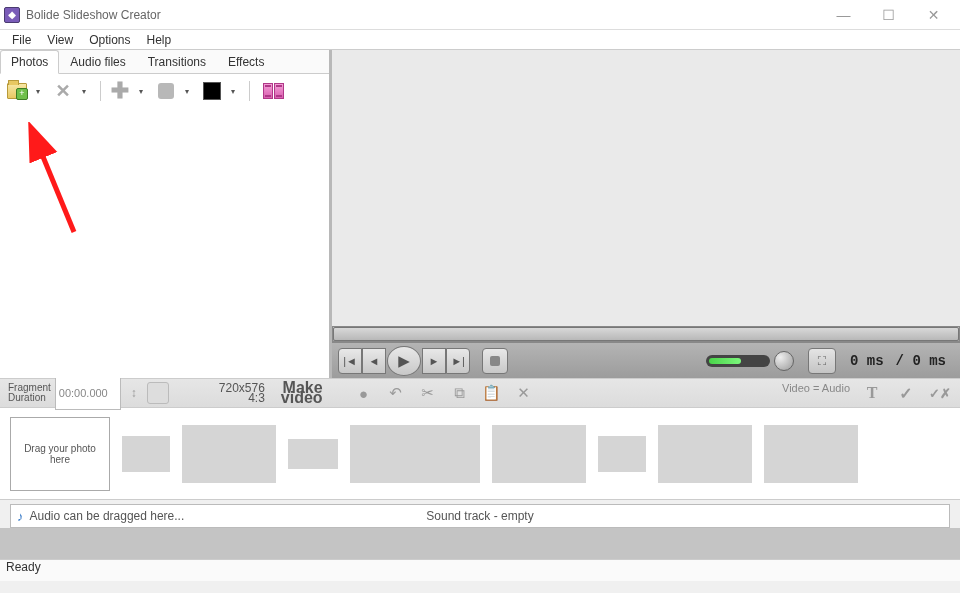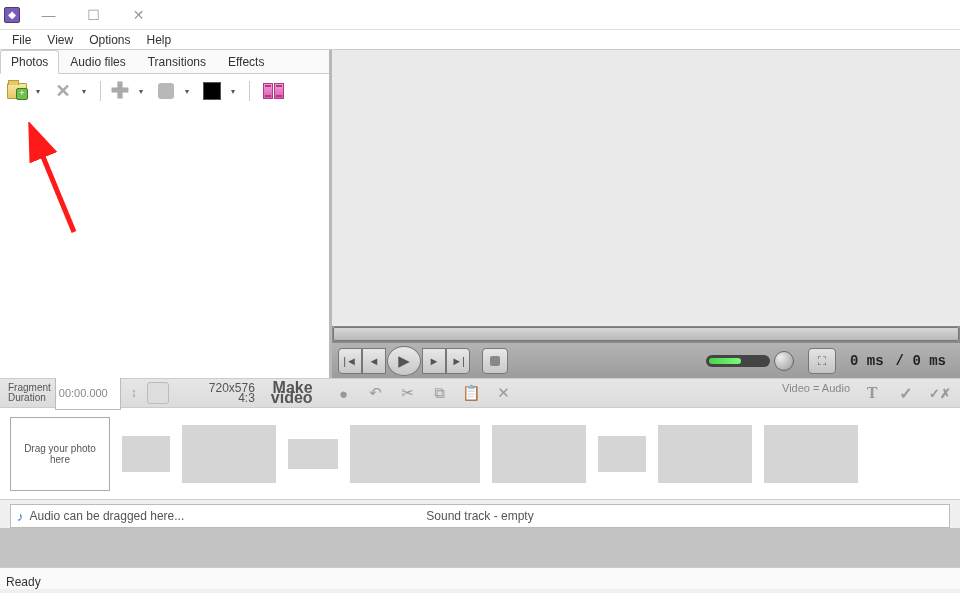--- a/index.html
+++ b/index.html
@@ -48,21 +48,21 @@
   .pbtn:last-child { border-radius: 0 4px 4px 0; }
   .stopbtn { width: 26px; height: 26px; background: linear-gradient(#e8e8e8,#c8c8c8); border: 1px solid #777; border-radius: 4px; margin-left: 8px; display:flex;align-items:center;justify-content:center;}
   .playbar-spacer { flex: 1; }
   .volbar { width: 64px; height: 12px; background: #444; border-radius: 6px; position: relative; display: flex; align-items: center; margin-right: 10px; }
   .volbar .fill { position: absolute; left: 3px; top: 3px; bottom: 3px; width: 50%; background: linear-gradient(90deg,#4ad44a,#7df77d); border-radius: 3px; }
   .volknob { width: 20px; height: 20px; background: radial-gradient(circle at 30% 30%, #eee, #999); border: 1px solid #666; border-radius: 50%; margin-left: -10px; }
   .fsbtn { width: 28px; height: 26px; background: linear-gradient(#e4e4e4,#c4c4c4); border: 1px solid #777; border-radius: 4px; margin: 0 10px; display:flex;align-items:center;justify-content:center;color:#666;}
   .timelabel { font-weight: bold; color: #222; font-size: 14px; margin-right: 8px; font-family: Liberation Mono, monospace; }
 
   
-  .tl-toolbar { height: 30px; background: linear-gradient(#e6e6e6,#dcdcdc); display: flex; align-items: center; padding: 0 8px; border-top: 1px solid #ccc; border-bottom: 1px solid #ccc; }
+  .tl-toolbar { height: 30px; background: linear-gradient(#e6e6e6,#dcdcdc); display: flex; align-items: center; padding: 0 8px; gap: 10px; border-top: 1px solid #ccc; border-bottom: 1px solid #ccc; }
   .fragdur { display: flex; align-items: center; gap: 4px; color:#555; }
   .fragdur .lbl { font-size: 10px; line-height: 10px; }
   .durbox { width: 66px; height: 18px; background: #fff; border: 1px solid #bbb; font-size: 11px; padding: 16px 3px; display:flex;align-items:center;color:#888; }
   .lockbtn { width:18px;height:18px;display:flex;align-items:center;justify-content:center;color:#999;}
   .centergrp { display:flex;align-items:center;gap:16px;margin-left:40px; }
   .ressel { width:22px;height:22px;background:#ddd;border:1px solid #bbb;border-radius:3px;display:flex;align-items:center;justify-content:center;}
   .restxt { font-size:12px;line-height:10px;color:#555;text-align:right; }
   .makevid { font-size:16px;line-height:10px;color:#555;text-align:right;font-weight:bold; }
   .editgrp { display:flex;align-items:center;gap:10px;margin-left:20px; }
   .edbtn { width:22px;height:22px;display:flex;align-items:center;justify-content:center;color:#999;font-size:15px; }
@@ -82,21 +82,21 @@
   
   .audiotrack { height: 24px; background: #fff; margin: 4px 10px 0 10px; border: 1px solid #bbb; display:flex;align-items:center;gap:6px;padding:0 6px;font-size:11px;color:#555; }
   .audiotrack .note { color:#3a7cc8;font-size:13px; }
   .audiotrack .empty { margin-left: auto; margin-right: auto; position:absolute;left:50%;transform:translateX(-50%); }
   .audiotrack { position:relative; }
 
   
   .tracks-below { height: 40px; background:#c4c4c4; }
 
   
-  .statusbar { position:absolute;bottom:4px;left:0;right:0;height:22px;background:#fafafa;border-top:1px solid #ccc;display:flex;align-items:flex-end;padding:0 6px;font-size:12px;color:#333; }
+  .statusbar { position:absolute;bottom:12px;left:0;right:0;height:22px;background:#fafafa;border-top:1px solid #ccc;display:flex;align-items:flex-start;padding:0 6px;font-size:12px;color:#333; }
 
   
   .folder-ico { width:20px;height:16px; background:linear-gradient(#f7e7a5,#e8c862); border:1px solid #b89a3a; border-radius:1px;position:relative; }
   .folder-ico::before { content:""; position:absolute;top:-4px;left:0;width:9px;height:4px;background:#e8c862;border:1px solid #b89a3a;border-bottom:none;border-radius:1px 1px 0 0; }
   .folder-ico::after { content:"+"; position:absolute;right:-2px;bottom:-2px;width:10px;height:10px;background:#6fbf4a;border:1px solid #3d7d24;border-radius:2px;color:#fff;font-size:9px;line-height:9px;text-align:center; }
 
   .x-ico { color:#aaa;font-size:18px;font-weight:bold; }
   .plus-ico { color:#aaa;font-size:22px;font-weight:bold; }
   .sq-ico { width:16px;height:16px;background:#b8b8b8;border-radius:3px; }
   .swatch { width:18px;height:18px;background:#000;border:1px solid #555; }
@@ -105,20 +105,21 @@
   .film-ico span { width:10px;height:16px;background:linear-gradient(#f49ed6,#d95fb0);border:1px solid #b03888;position:relative; }
   .film-ico span::before,.film-ico span::after { content:"";position:absolute;left:1px;right:1px;height:2px;background:#b03888; }
   .film-ico span::before { top:1px; } .film-ico span::after { bottom:1px; }
 
 </style>
 </head>
 <body>
 
 <div class="titlebar">
   <div class="appicon">◆</div>
+  <div class="title">Bolide Slideshow Creator</div>
   <div class="winbtns">
     <div class="winbtn">—</div>
     <div class="winbtn">☐</div>
     <div class="winbtn">✕</div>
   </div>
 </div>
 
 <div class="menubar">
   <div class="menuitem">File</div>
   <div class="menuitem">View</div>

